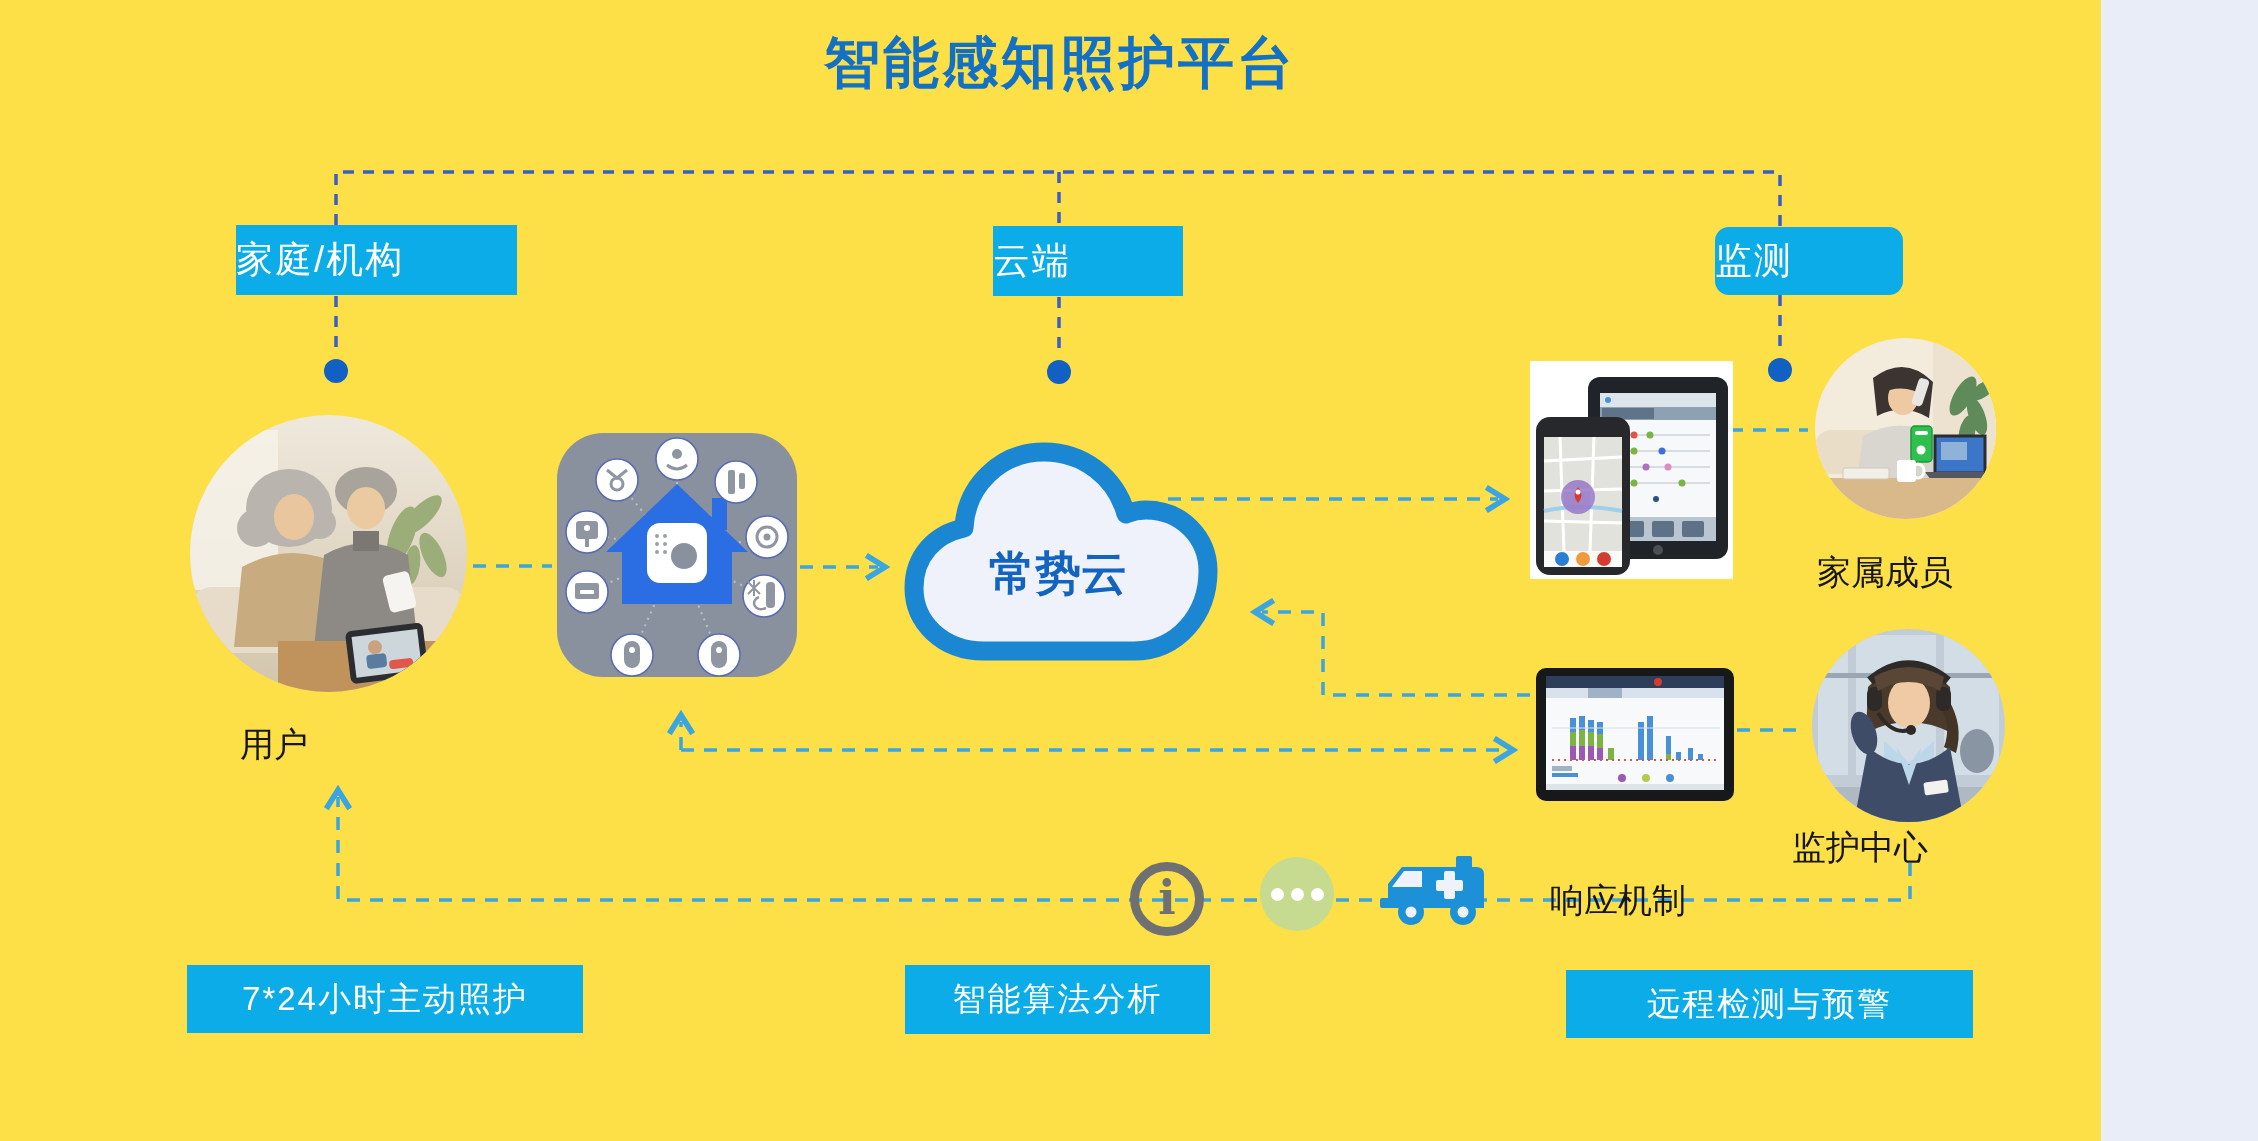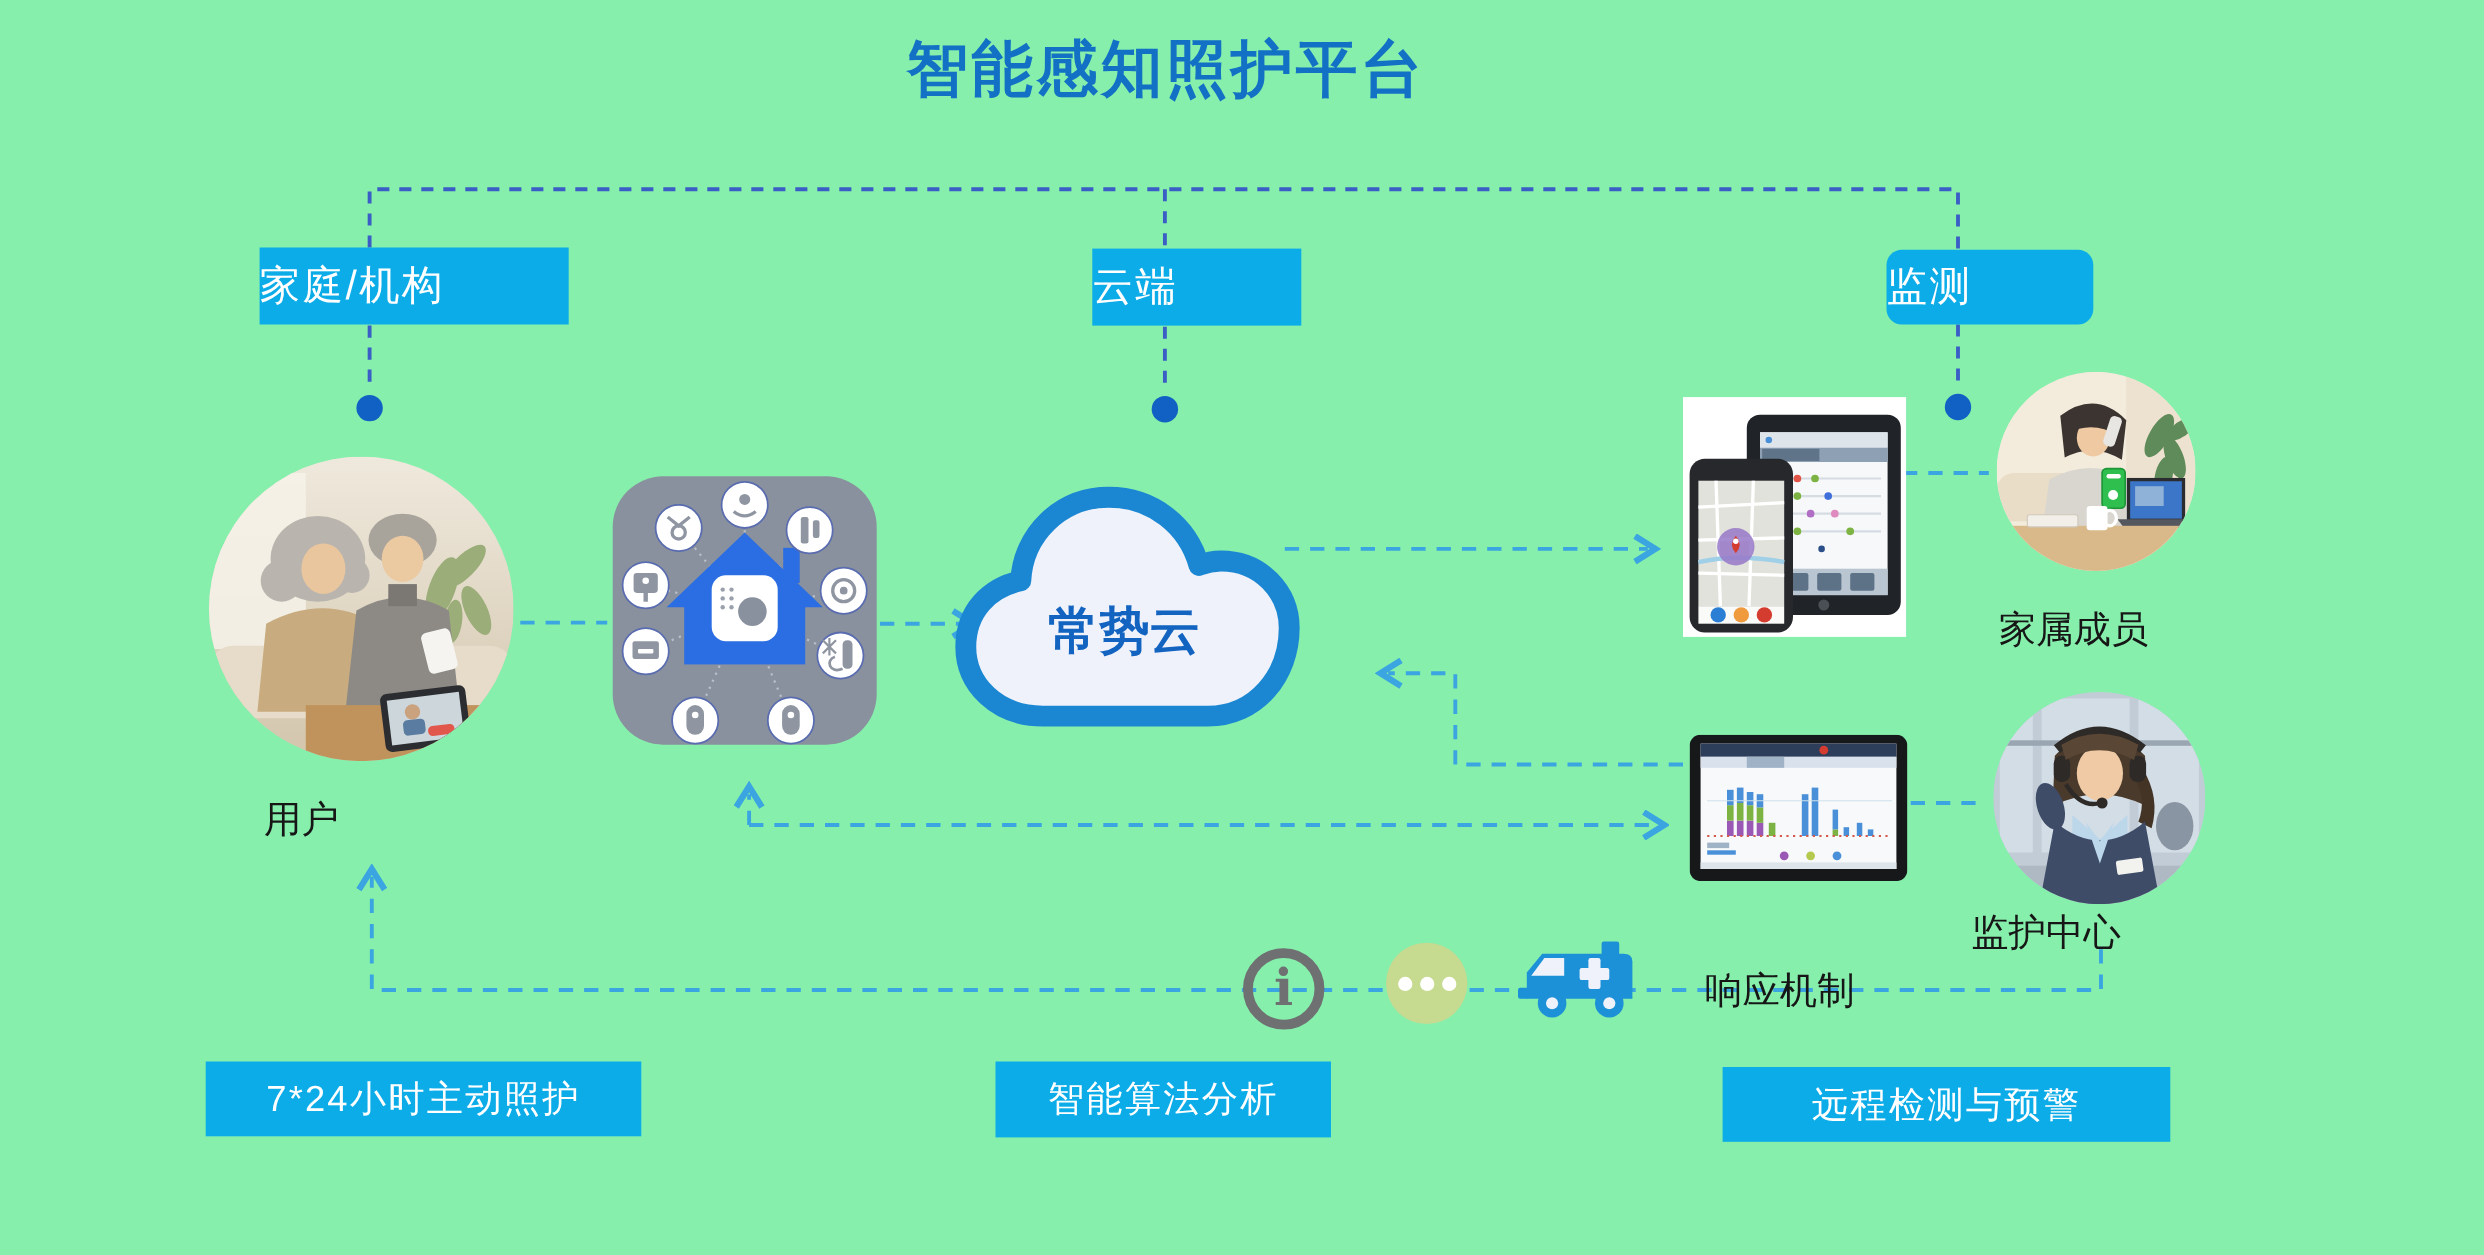--- a/index.html
+++ b/index.html
@@ -1,16 +1,16 @@
 <!DOCTYPE html>
 <html><head>
 <meta charset="utf-8">
 <style>
   html,body{margin:0;padding:0;background:#e9edf8;font-family:"Liberation Sans",sans-serif;}
-  #canvas{position:relative;width:2258px;height:1141px;background:#86efac;overflow:hidden;}
+  #canvas{position:relative;width:2089px;height:1141px;background:#fde047;overflow:hidden;padding-left:12px;}
   #page-title{position:absolute;left:0;top:26px;width:2120px;text-align:center;
     font-size:56px;font-weight:bold;letter-spacing:3px;color:#1270c5;}
   .zone-box{position:absolute;background:#0bace8;color:#fff;display:flex;align-items:center;
     justify-content:flex-start;font-size:37px;letter-spacing:2px;z-index:3;margin-left:27px;}
   .footer-box{position:absolute;background:#0bace8;color:#fff;display:flex;align-items:center;
     justify-content:center;font-size:33px;letter-spacing:2px;z-index:3;}
   .caption{position:absolute;color:#161616;font-size:34px;text-align:left;z-index:3;font-family:Liberation Serif, serif;}
   .photo{position:absolute;border-radius:50%;overflow:hidden;z-index:2;}
   .photo svg{display:block;}
   #connectors{position:absolute;left:0;top:0;z-index:1;}
@@ -173,21 +173,21 @@
       </g>
       <g fill="#ffffff">
         <circle cx="31" cy="96" r="3"></circle>
           <rect x="24" y="158" width="14" height="4" rx="1"></rect>
         <circle cx="76" cy="218" r="3"></circle>
           <circle cx="163" cy="218" r="3"></circle>
       </g>
     </svg>
   </div>
 
-  <div class="node" style="left:852px;top:408px;">
+  <div class="node" style="left:888px;top:408px;">
     <svg width="345" height="265" viewBox="0 0 345 265">
       <path d="M96 243 C54 243 26 214 26 180 C26 148 47 126 76 120 C78 78 112 44 156 44 C196 44 228 70 238 106 C243 104 250 102 258 102 C294 102 320 130 320 163 C320 206 290 243 246 243 Z" fill="#eff2fb" stroke="#1b87d2" stroke-width="19" stroke-linejoin="round"></path>
       <text x="170" y="181" text-anchor="middle" font-size="46" font-weight="bold" fill="#1264c0">常势云</text>
     </svg>
   </div>
 
   <div class="node" style="left:1530px;top:361px;">
     <svg width="203" height="218" viewBox="0 0 203 218">
       <rect width="203" height="218" fill="#ffffff"></rect>
       <rect x="58" y="16" width="140" height="182" rx="12" fill="#202327"></rect>

